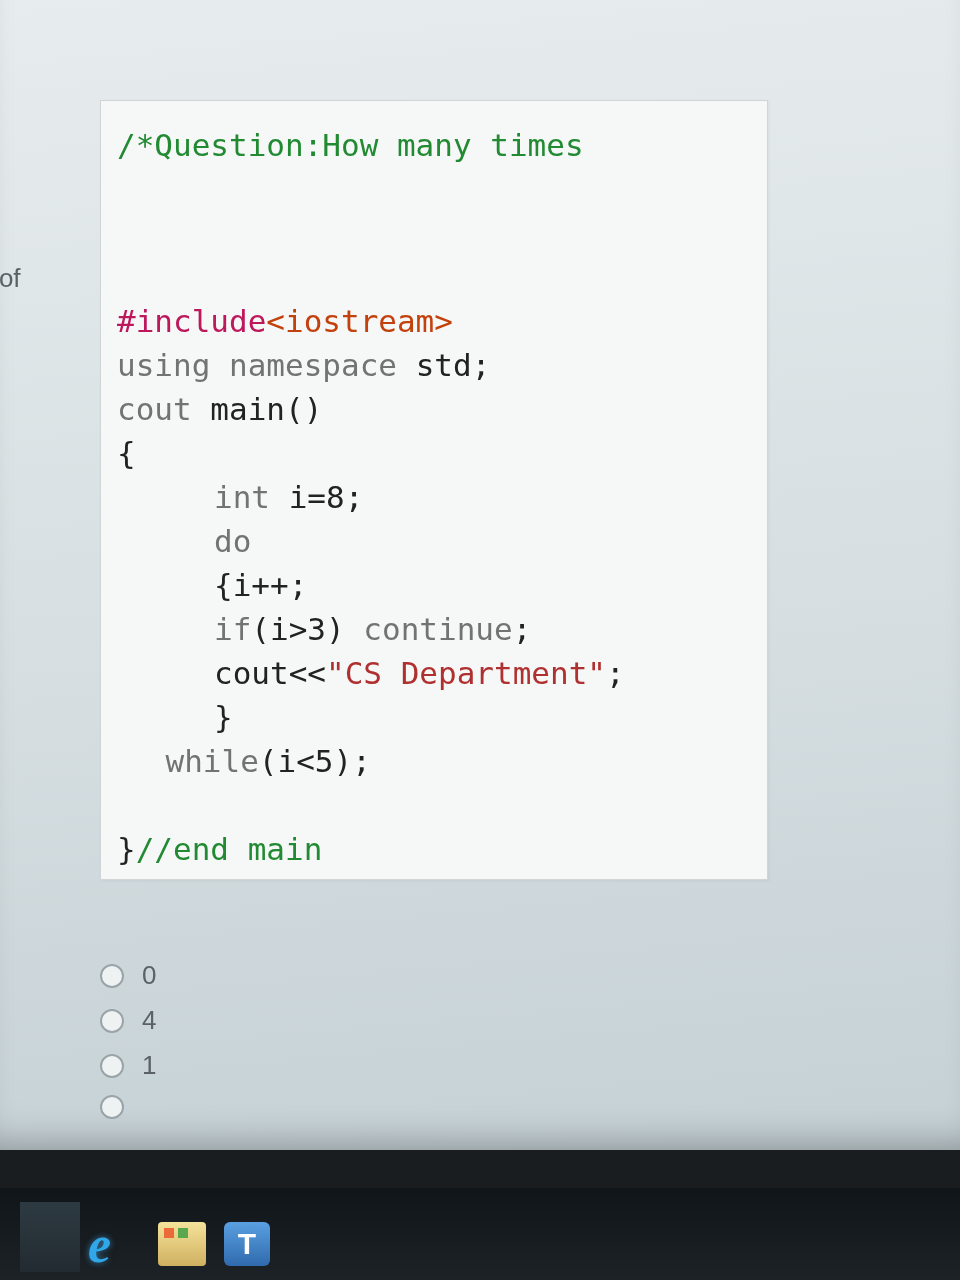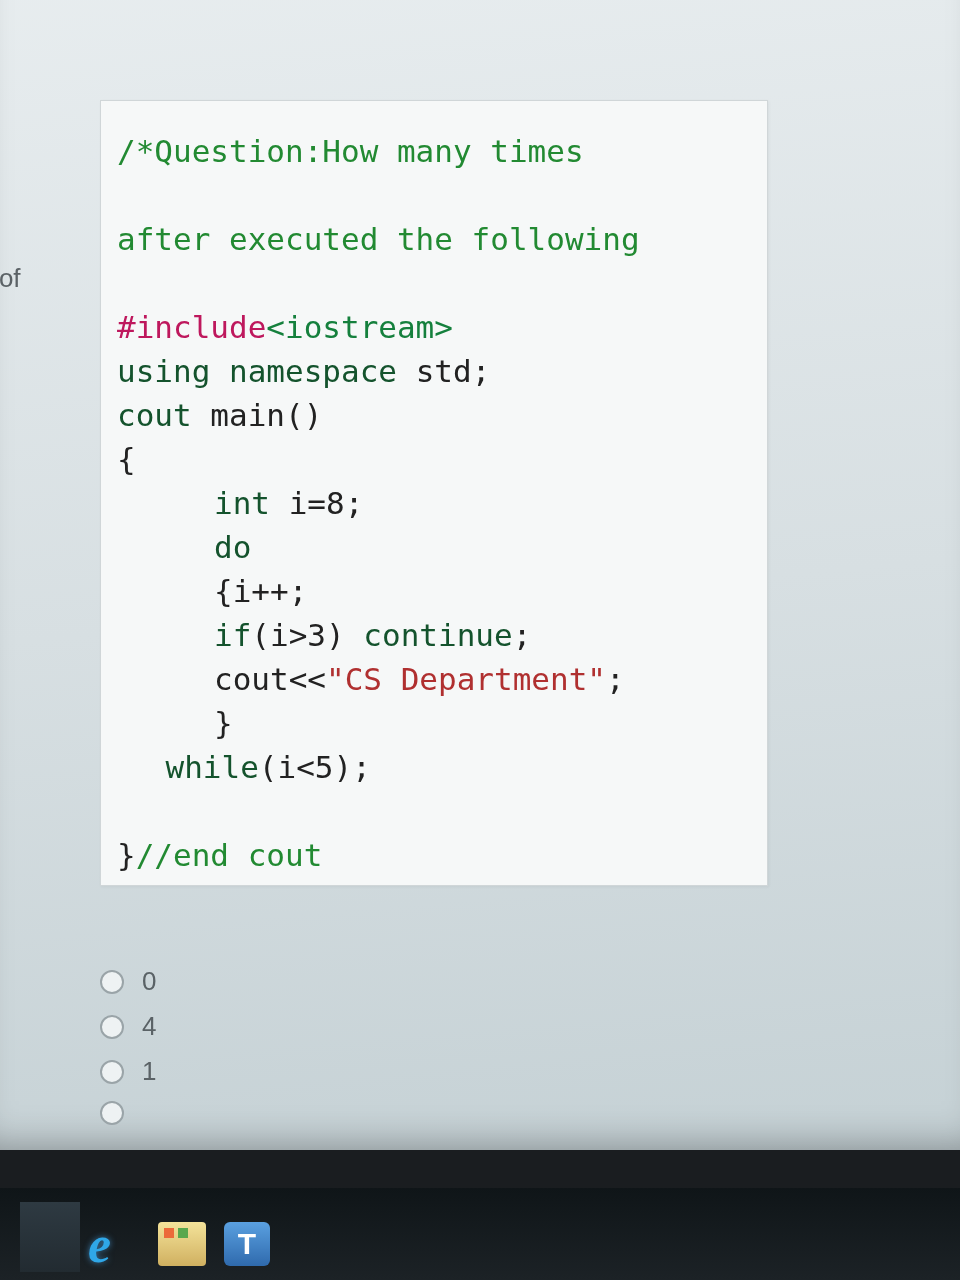--- a/index.html
+++ b/index.html
@@ -5,27 +5,27 @@
   html,body{margin:0;padding:0;width:960px;height:1280px;overflow:hidden;
     font-family:Arial,Helvetica,sans-serif;background:#1a1d20;}
   .screen{position:absolute;left:-30px;top:-80px;width:1020px;height:1230px;
     background:linear-gradient(175deg,#e9eef0 0%,#d7dfe2 55%,#c5d1d5 100%);
     border-radius:4px;box-shadow:0 0 40px rgba(0,0,0,.4) inset;}
   .sidebar{position:absolute;left:0;top:200px;width:95px;}
   .sidebar div{font-size:26px;color:#5b6266;margin:2px 0 2px 0;padding:4px 0;
     text-align:left;}
   .qnum{font-size:42px!important;color:#444!important;margin-bottom:40px!important;}
   .content{position:absolute;left:130px;top:180px;width:820px;}
-  .codebox{background:#f6f8f8;border:1px solid #d0d6d8;padding:28px 10px 8px 16px;
+  .codebox{background:#f6f8f8;border:1px solid #d0d6d8;padding:22px 10px 8px 16px;
     font-family:Consolas,Menlo,monospace;font-size:31px;line-height:1.42;
     color:#222;width:640px;box-shadow:1px 1px 3px rgba(0,0,0,.05);}
   .tok-comment{color:#228a32;}
   .tok-pre{color:#be185d;}
-  .tok-kw{color:#14532d;}
-  .tok-inc{color:#15803d;margin-top:24px;}
+  .tok-kw{color:#737373;}
+  .tok-inc{color:#c2410c;margin-top:24px;}
   .tok-str{color:#b03030;}
   .indent1{display:inline-block;width:2.6ch;}
   .answers{margin-top:80px;font-size:26px;color:#5a6266;}
   .ans-row{display:flex;align-items:center;gap:18px;margin:14px 0;}
   .radio{width:20px;height:20px;border:2px solid #9aa4a8;border-radius:50%;
     background:#eef2f3;flex:0 0 auto;}
   
   .taskbar{position:absolute;left:0;bottom:0;width:960px;height:92px;
     background:linear-gradient(#0f1518,#1c2226);}
   .tb-miss{position:absolute;left:20px;bottom:8px;width:60px;height:70px;
@@ -53,35 +53,35 @@
     <div class="qnum">3</div>
     <div>d</div>
     <div>ut of</div>
   </div>
 
   <div class="content">
 
     <div class="codebox">
 <span class="tok-comment">/*Question:How many times</span><br>
 <br>
-<span class="tok-comment">after executed the following</span><br>
+<br>
 <br>
 <span class="tok-pre">#include</span><span class="tok-inc">&lt;iostream&gt;</span><br>
 <span class="tok-kw">using</span> <span class="tok-kw">namespace</span> <span>std;</span><br>
 <span class="tok-kw">cout</span><span> main()</span><br>
 <span>{</span><br>
 <span class="indent1"></span><span class="indent1"></span><span class="tok-kw">int</span><span> i=8;</span><br>
 <span class="indent1"></span><span class="indent1"></span><span class="tok-kw">do</span><br>
 <span class="indent1"></span><span class="indent1"></span><span>{i++;</span><br>
 <span class="indent1"></span><span class="indent1"></span><span class="tok-kw">if</span><span>(i&gt;3) </span><span class="tok-kw">continue</span><span>;</span><br>
 <span class="indent1"></span><span class="indent1"></span><span>cout&lt;&lt;</span><span class="tok-str">"CS Department"</span><span>;</span><br>
 <span class="indent1"></span><span class="indent1"></span><span>}</span><br>
 <span class="indent1"></span><span class="tok-kw">while</span><span>(i&lt;5);</span><br>
 <br>
-<span>}</span><span class="tok-comment">//end cout</span>
+<span>}</span><span class="tok-comment">//end main</span>
     </div>
 
     <div class="answers">
       <div class="ans-row">
         <span class="radio"></span>
         <span>0</span>
       </div>
       <div class="ans-row">
         <span class="radio"></span>
         <span>4</span>

